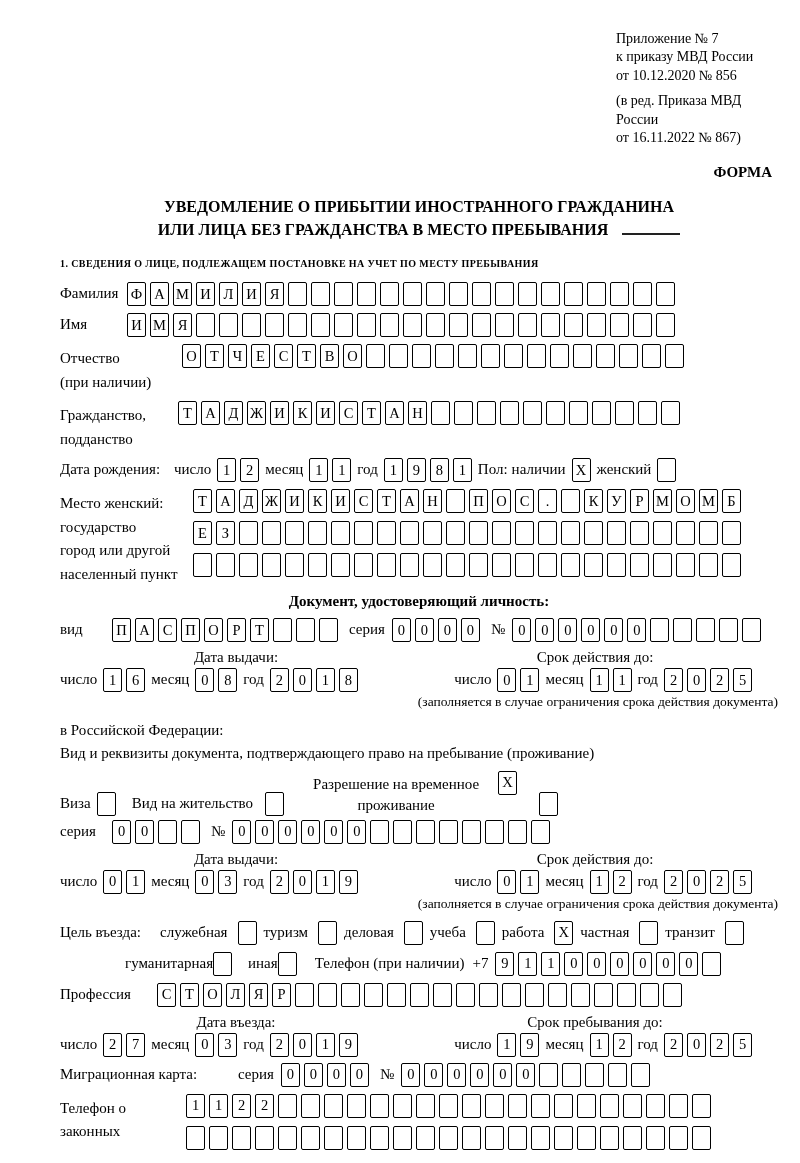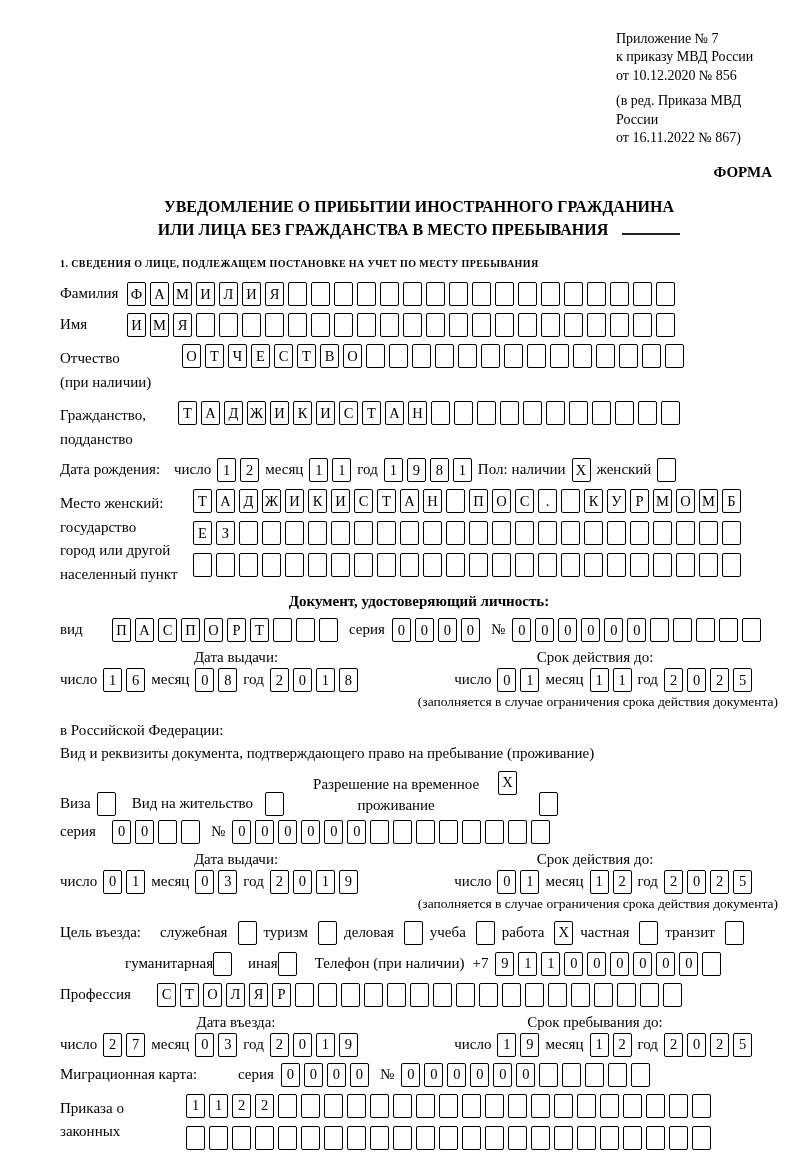--- a/index.html
+++ b/index.html
@@ -688,21 +688,21 @@
         <span class="cell"></span>
         <span class="cell"></span>
         <span class="cell"></span>
         <span class="cell"></span>
         <span class="cell"></span>
       </span>
   </div>
 
   <div class="row">
     <span class="label w125 multi" style="line-height:22px">
-      <span>Приказа о</span>
+      <span>Телефон о</span>
       <span>законных</span>
 
     </span>
     <span class="cellcol">
       <span class="cells">
           <span class="cell">1</span>
           <span class="cell">1</span>
           <span class="cell">2</span>
           <span class="cell">2</span>
           <span class="cell"></span>

